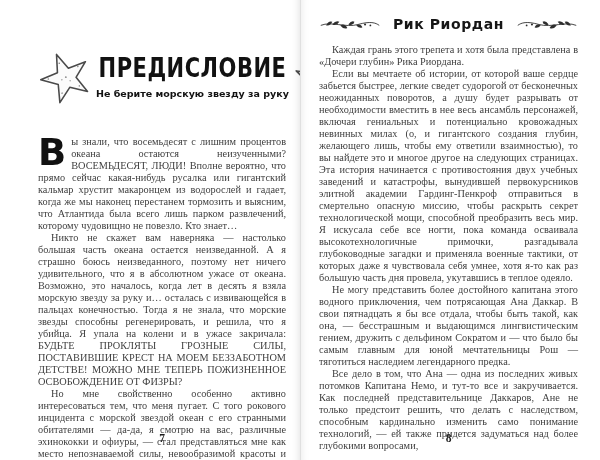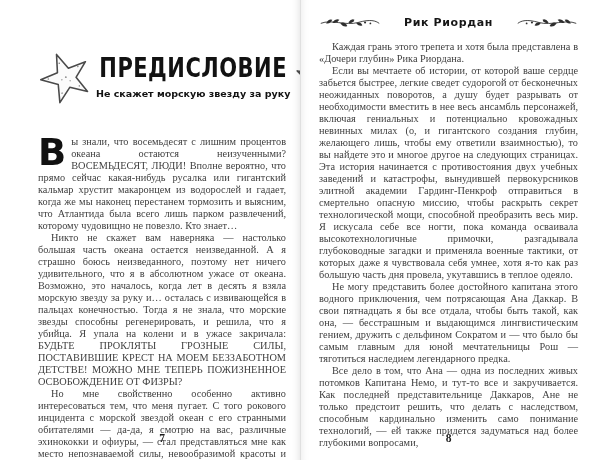--- a/index.html
+++ b/index.html
@@ -49,21 +49,21 @@
 
   
   .running-head{
     margin-top:16px;
     display:flex;align-items:center;justify-content:space-between;
   }
   .flourish{width:62px;height:13px;flex:0 0 auto;}
   .flourish.fl-right{transform:scaleX(-1);}
   .running-title{
     font-family:"DejaVu Sans", sans-serif;
-    font-weight:bold;font-size:11px;letter-spacing:0.6px;
+    font-weight:bold;font-size:14px;letter-spacing:0.6px;
     color:#161616;white-space:nowrap;
   }
 
   
   .body-text{color:#3f3f3f;}
   .page-left .body-text{margin-top:26px;}
   .page-right .body-text{margin-top:12px;}
   .body-text p{
     margin:0;font-size:10.3px;line-height:12px;
     text-align:justify;text-indent:13px;
@@ -101,21 +101,21 @@
         <circle cx="12" cy="29" r="0.9" fill="#8a8a8a"></circle>
         <circle cx="24" cy="48" r="0.9" fill="#8a8a8a"></circle>
         <circle cx="45" cy="44" r="0.9" fill="#8a8a8a"></circle>
         <circle cx="48" cy="22" r="0.9" fill="#8a8a8a"></circle>
         <circle cx="36" cy="36" r="0.8" fill="#9a9a9a"></circle>
         <circle cx="27" cy="33" r="0.8" fill="#9a9a9a"></circle>
       </svg>
 
       <div class="chapter-titles">
         <div class="chapter-title">ПРЕДИСЛОВИЕ</div>
-        <div class="chapter-subtitle">Не скажет морскую звезду за руку</div>
+        <div class="chapter-subtitle">Не берите морскую звезду за руку</div>
       </div>
 
       <svg class="starfish sf-right" viewBox="0 0 64 64">
         <polygon points="27,3.4 23.7,24 3.3,28 21.8,37.4 19.3,58.1 34,43.3 52.9,52.1 43.4,33.6 57.6,18.4 37,21.7" fill="#fbfbfb" stroke="#4a4a4a" stroke-width="1.8" stroke-linejoin="round"></polygon>
         <circle cx="32" cy="31" r="1.1" fill="#8a8a8a"></circle>
         <circle cx="28" cy="14" r="0.9" fill="#8a8a8a"></circle>
         <circle cx="12" cy="29" r="0.9" fill="#8a8a8a"></circle>
         <circle cx="24" cy="48" r="0.9" fill="#8a8a8a"></circle>
         <circle cx="45" cy="44" r="0.9" fill="#8a8a8a"></circle>
         <circle cx="48" cy="22" r="0.9" fill="#8a8a8a"></circle>

